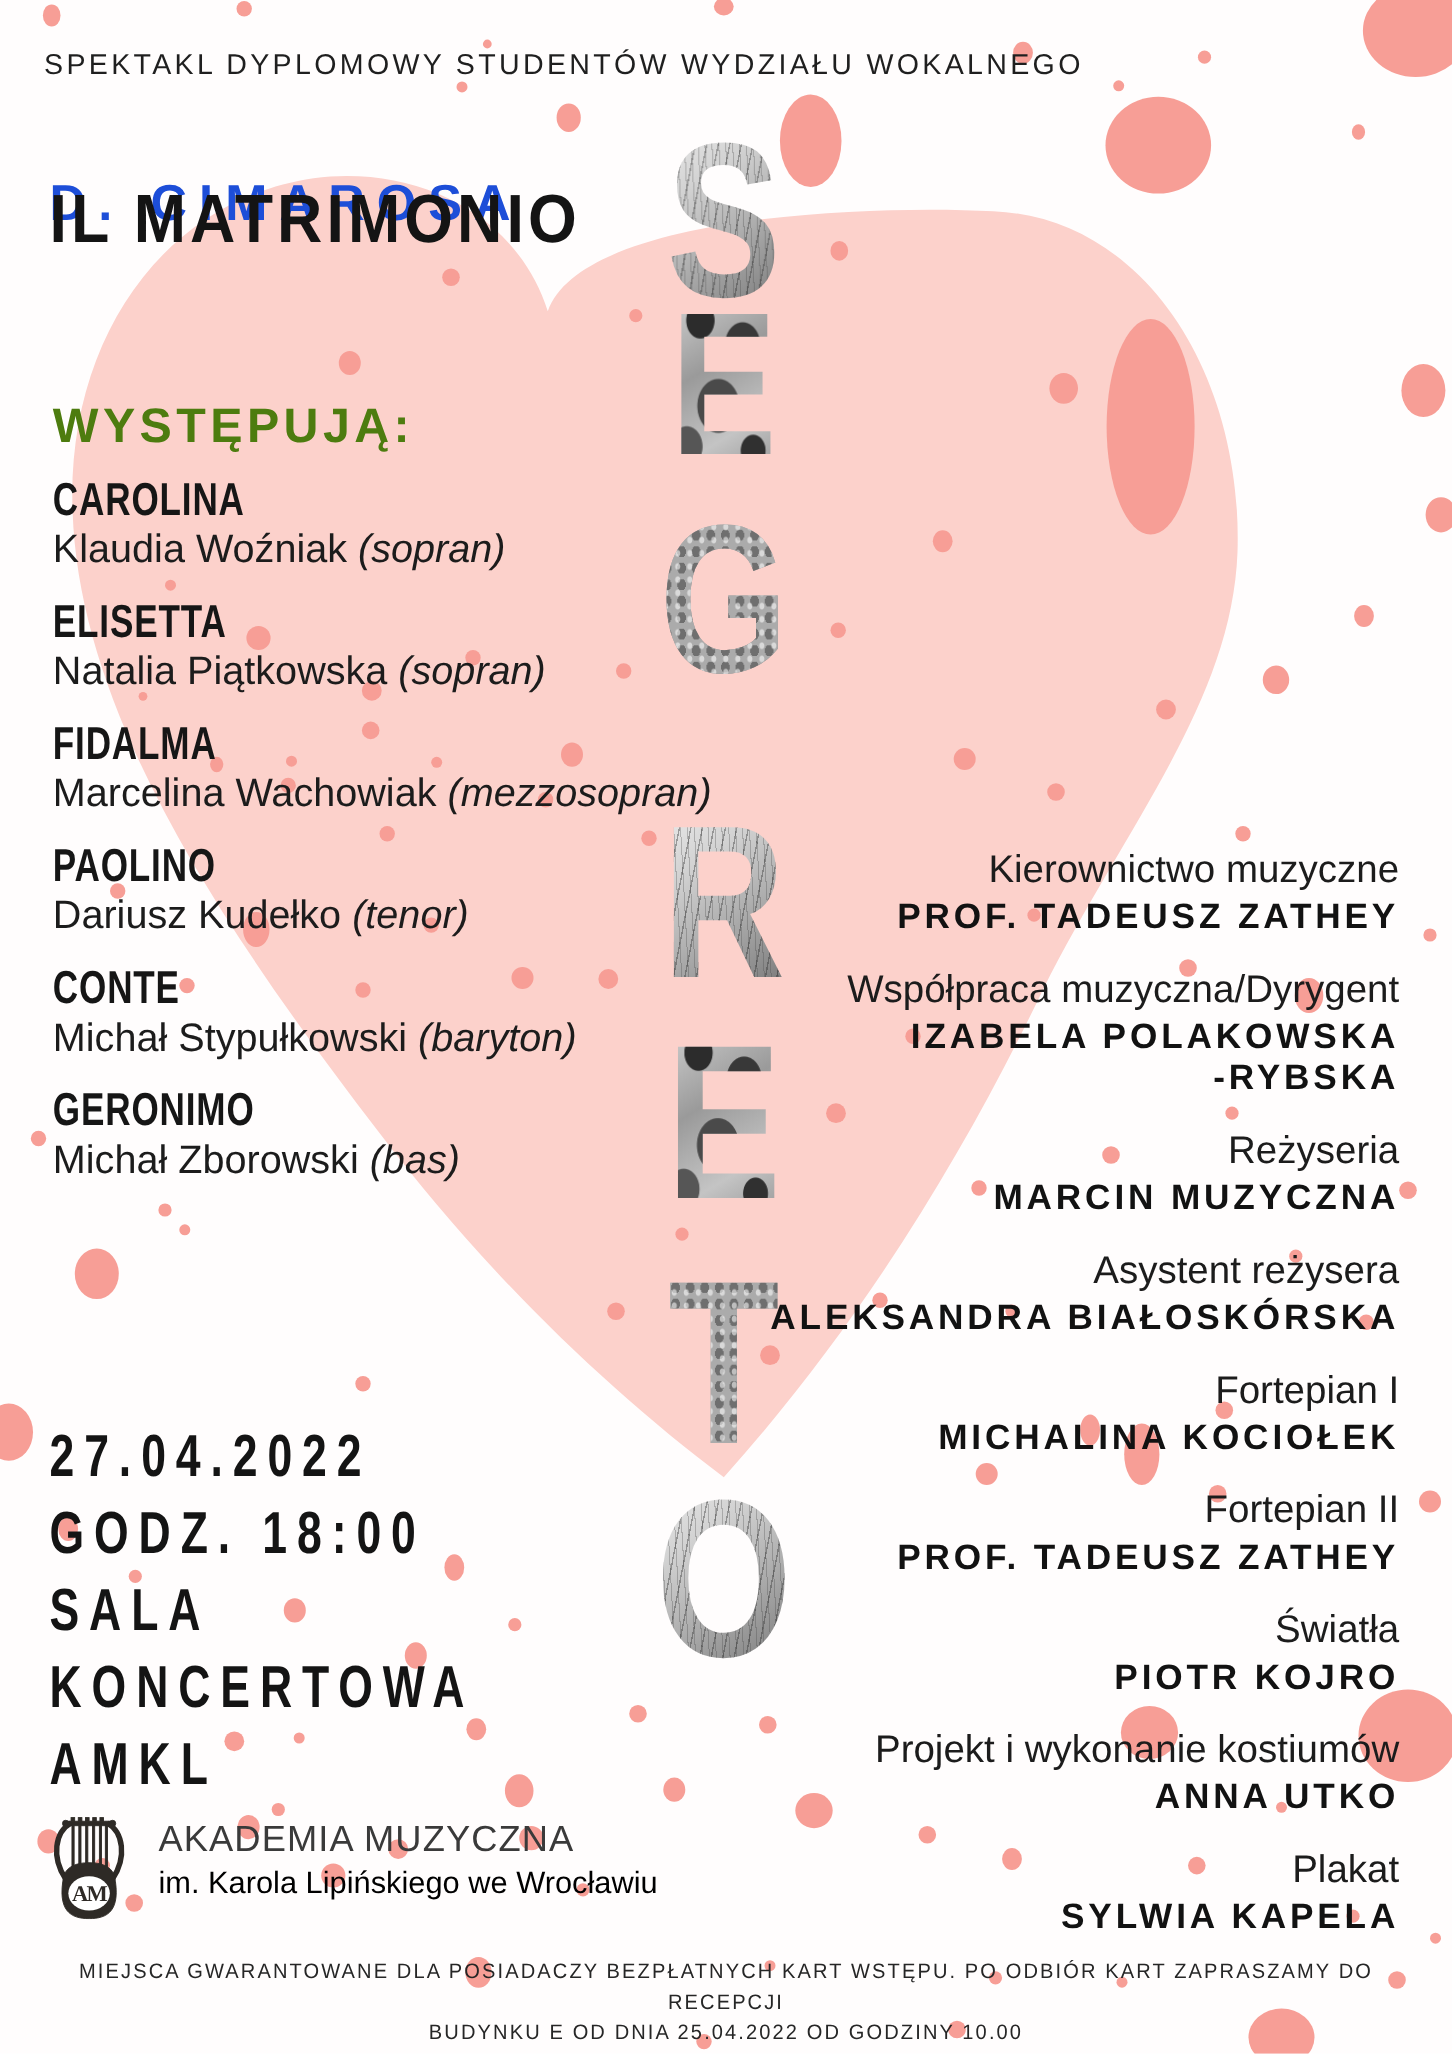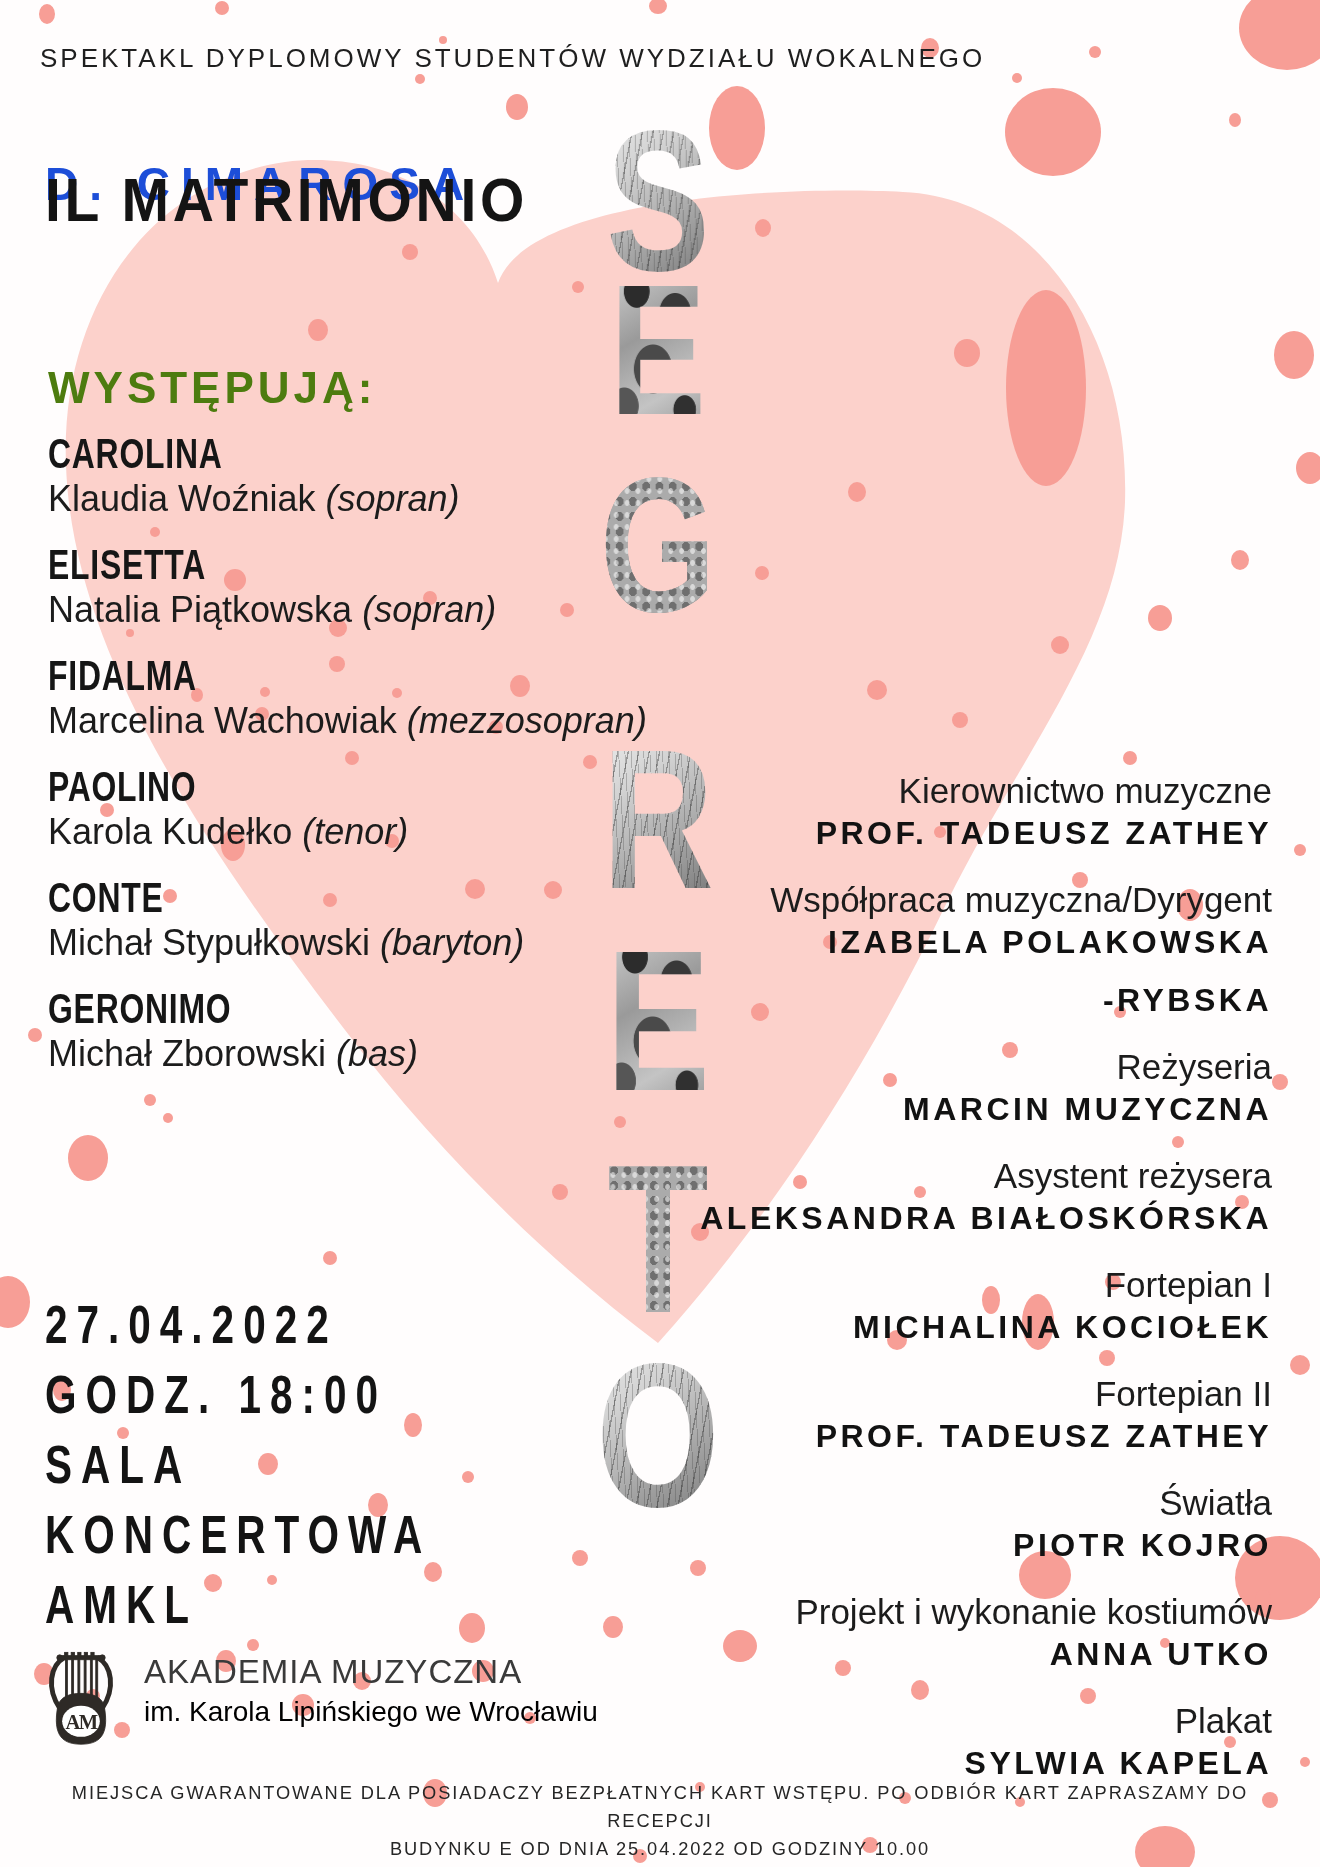--- a/index.html
+++ b/index.html
@@ -63,21 +63,21 @@
   }
   .cast-performer{font-size:36px;line-height:1;margin-top:6px;color:#1c1c1c;white-space:nowrap;}
   .cast-voice{font-style:italic;}
   .credits{position:absolute;z-index:2;right:48px;top:773px;text-align:right;}
   .credit-group{margin-bottom:33px;}
   .credit-label{font-size:35px;line-height:1;color:#1c1c1c;white-space:nowrap;}
   .credit-name{
     font-size:32px;font-weight:700;letter-spacing:3.5px;line-height:1;margin-top:9px;
     color:#121212;white-space:nowrap;
   }
-  .credit-name + .credit-name{margin-top:26px;}
+  .credit-name + .credit-name{margin-top:5px;}
   .event{position:absolute;z-index:2;left:45px;top:1289px;}
   .event-line{
     font-size:54px;font-weight:700;letter-spacing:12px;line-height:70px;color:#141414;
     transform:scaleX(.75);transform-origin:left top;white-space:nowrap;
   }
   .logo{position:absolute;z-index:2;left:40px;top:1645px;display:flex;align-items:flex-start;}
   .lyre{width:82px;height:100px;flex:0 0 auto;}
   .logo-text{margin-left:22px;padding-top:8px;}
   .logo-title{font-size:33px;letter-spacing:1px;color:#3a3a3a;white-space:nowrap;}
   .logo-sub{font-size:28px;margin-top:5px;color:#000000;white-space:nowrap;}
@@ -264,21 +264,21 @@
     <div class="cast-role">FIDALMA</div>
     <div class="cast-performer">
       <span class="cast-pname">Marcelina Wachowiak </span>
       <span class="cast-voice">(mezzosopran)</span>
     </div>
   </div>
 
   <div class="cast-group">
     <div class="cast-role">PAOLINO</div>
     <div class="cast-performer">
-      <span class="cast-pname">Karola Kudełko </span>
+      <span class="cast-pname">Dariusz Kudełko </span>
       <span class="cast-voice">(tenor)</span>
     </div>
   </div>
 
   <div class="cast-group">
     <div class="cast-role">CONTE</div>
     <div class="cast-performer">
       <span class="cast-pname">Michał Stypułkowski </span>
       <span class="cast-voice">(baryton)</span>
     </div>

